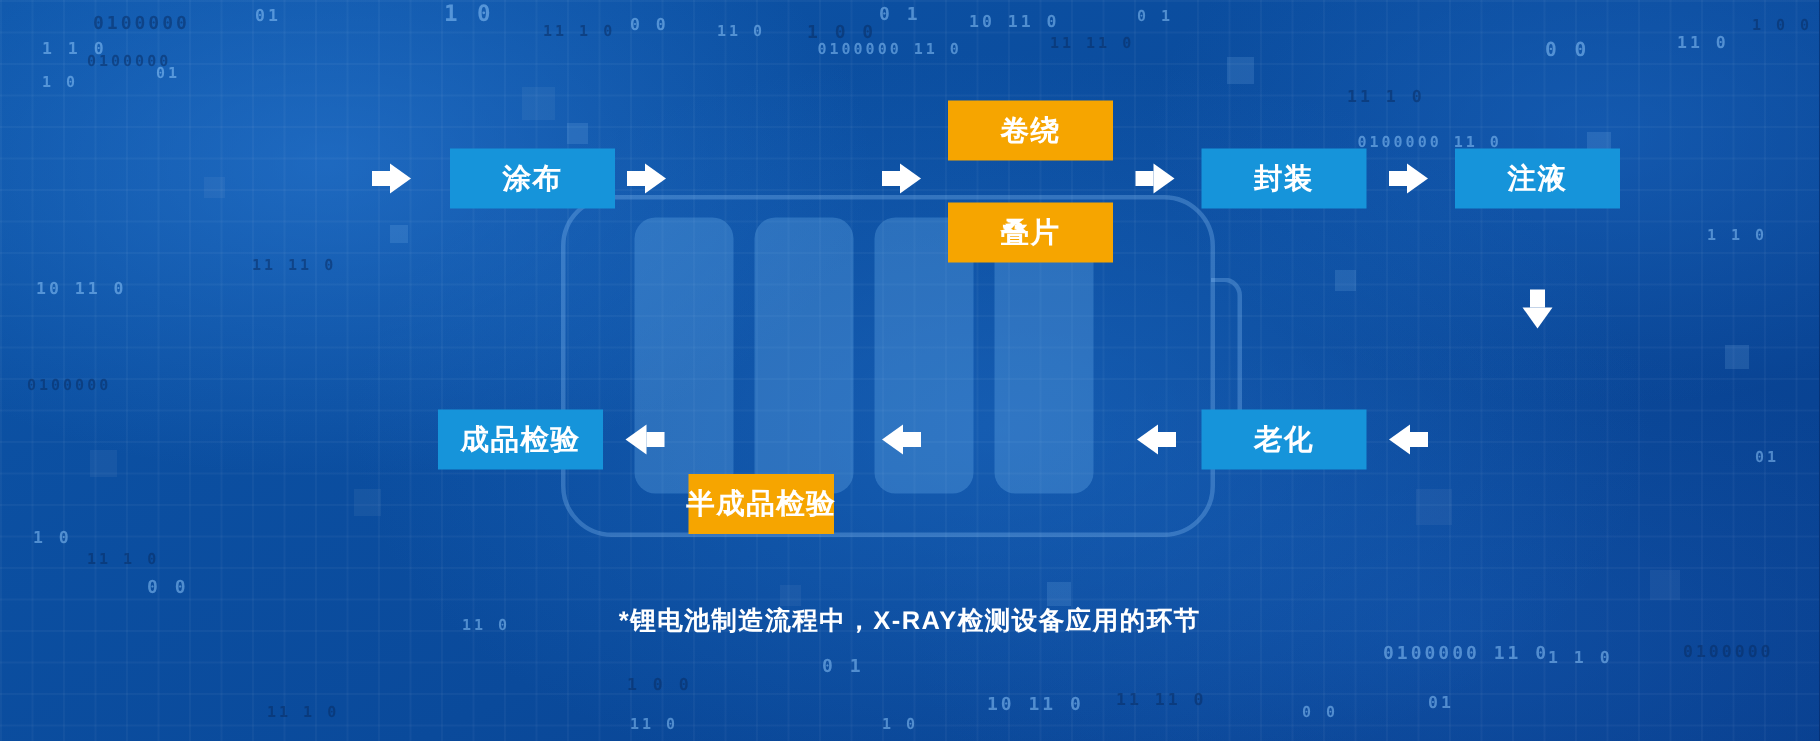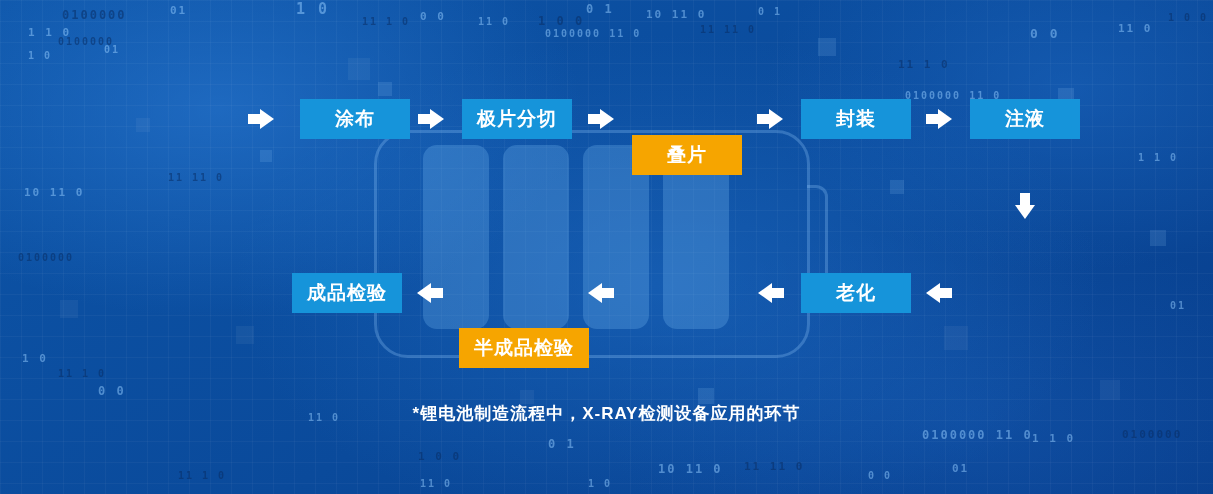--- a/index.html
+++ b/index.html
@@ -132,25 +132,25 @@
 
   <div class="arrow right" style="left:248px;top:109px">
       <span class="tail"></span>
       <span class="head"></span>
     </div>
   <div class="box blue" style="left:300px;top:99px">涂布</div>
   <div class="arrow right" style="left:418px;top:109px">
       <span class="tail"></span>
       <span class="head"></span>
     </div>
-  <div class="box blue" style="left:462px;top:99px">极片分切</div>
   <div class="arrow right" style="left:588px;top:109px">
       <span class="tail"></span>
       <span class="head"></span>
     </div>
+  <div class="box xray" style="left:632px;top:67px">卷绕</div>
   <div class="box xray" style="left:632px;top:135px">叠片</div>
   <div class="arrow right" style="left:757px;top:109px">
       <span class="tail"></span>
       <span class="head"></span>
     </div>
   <div class="box blue" style="left:801px;top:99px">封装</div>
   <div class="arrow right" style="left:926px;top:109px">
       <span class="tail"></span>
       <span class="head"></span>
     </div>
@@ -167,21 +167,21 @@
     </div>
   <div class="box blue" style="left:801px;top:273px">老化</div>
   <div class="arrow left" style="left:758px;top:283px">
       <span class="head"></span>
       <span class="tail"></span>
     </div>
   <div class="arrow left" style="left:588px;top:283px">
       <span class="head"></span>
       <span class="tail"></span>
     </div>
-  <div class="box xray" style="left:459px;top:328px;width:130px">半成品检验</div>
+  <div class="box xray" style="left:459px;top:316px;width:97px">半成品检验</div>
   <div class="arrow left" style="left:417px;top:283px">
       <span class="head"></span>
       <span class="tail"></span>
     </div>
   <div class="box blue" style="left:292px;top:273px">成品检验</div>
 
   <div class="caption">*锂电池制造流程中，X-RAY检测设备应用的环节</div>
 
 </div>
 

